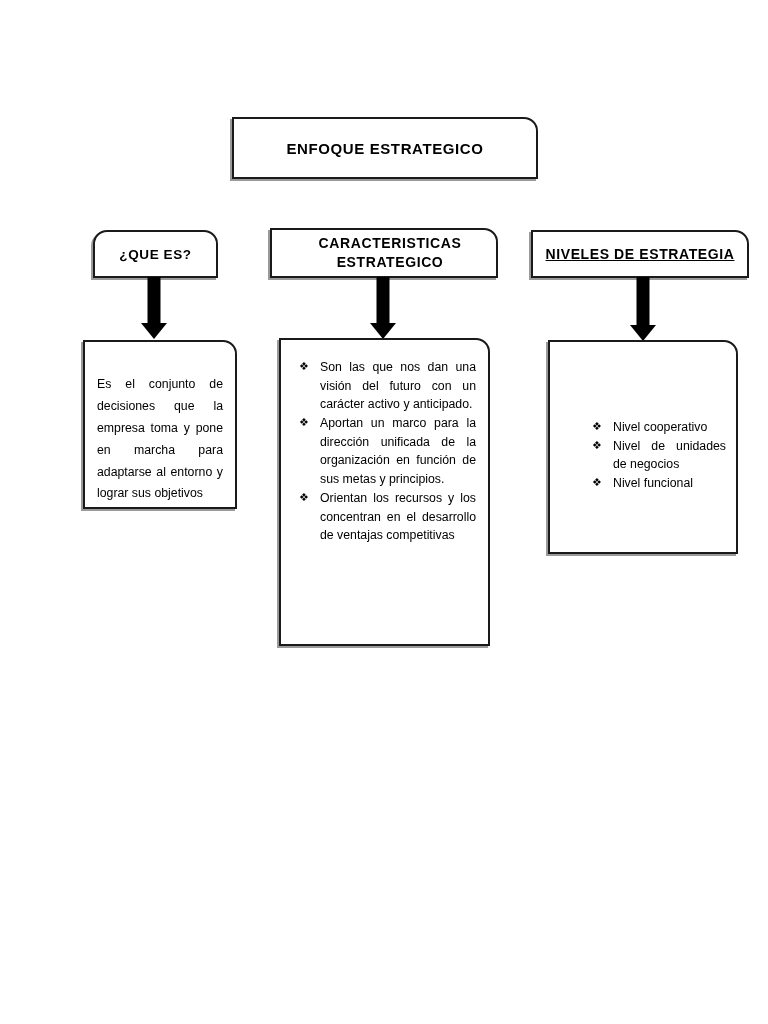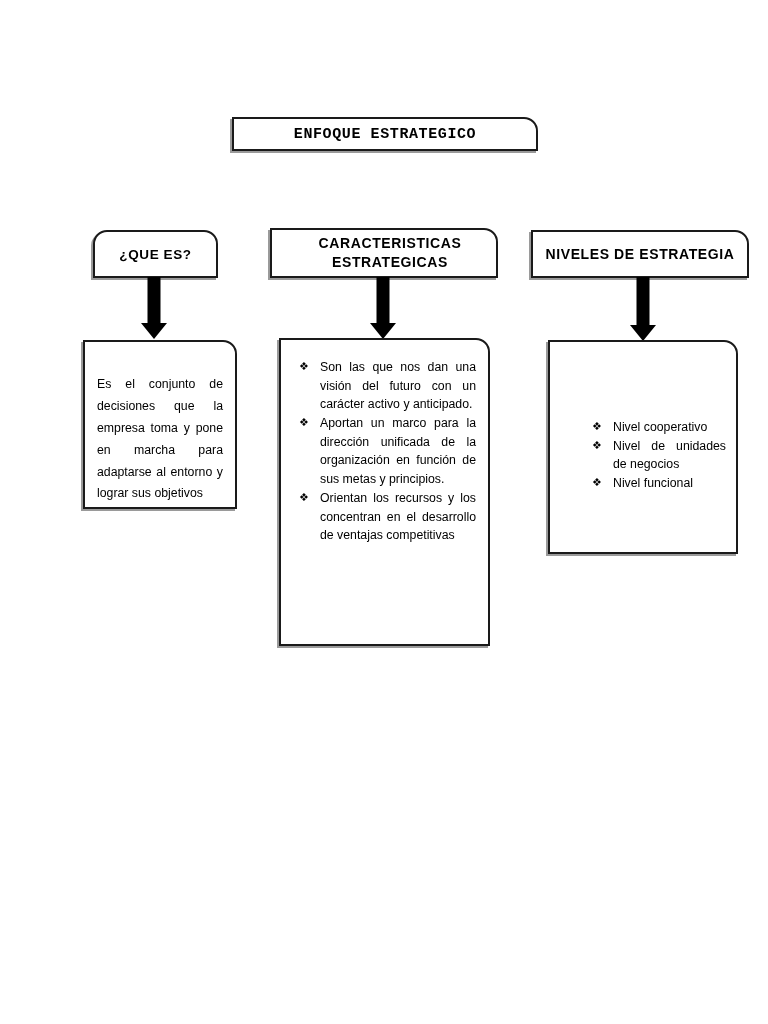--- a/index.html
+++ b/index.html
@@ -43,38 +43,38 @@
     font-weight: bold;
     letter-spacing: 0.6px;
   }
 
   
   .round-tr { border-top-right-radius: 14px; }
   .round-tl { border-top-left-radius: 14px; }
 
   
   #node-title {
-    left: 232px; top: 117px; width: 306px; height: 34px; font-family: Liberation Mono, monospace;
+    left: 232px; top: 117px; width: 306px; height: 62px;
   }
   #node-title .inner { font-size: 15px; }
 
   #node-queesq {
     left: 93px; top: 230px; width: 125px; height: 48px;
   }
   #node-queesq .inner { font-size: 13.5px; text-align: center; }
 
   #node-caract {
     left: 270px; top: 228px; width: 228px; height: 50px; padding-left: 12px;
   }
   #node-caract .inner { font-size: 14px; line-height: 1.35; }
 
   #node-niveles {
     left: 531px; top: 230px; width: 218px; height: 48px;
   }
-  #node-niveles .inner { font-size: 14px; }
+  #node-niveles .inner { font-size: 14px; text-decoration: underline; }
 
   
   #node-quees-body {
     left: 83px; top: 340px; width: 154px; height: 169px;
   }
   #node-quees-body .inner {
     padding: 32px 12px 10px 12px;
     font-size: 12.3px;
     line-height: 1.78;
     text-align: justify;
@@ -162,21 +162,21 @@
   <div class="inner">ENFOQUE ESTRATEGICO</div>
 </div>
 
 <div class="node hdr round-tr round-tl" id="node-queesq">
   <div class="inner">¿QUE ES?</div>
 </div>
 
 <div class="node hdr round-tr" id="node-caract">
   <div class="inner">
     <div>CARACTERISTICAS</div>
-    <div>ESTRATEGICAS</div>
+    <div>ESTRATEGICO</div>
   </div>
 </div>
 
 <div class="node hdr round-tr" id="node-niveles">
   <div class="inner">NIVELES DE ESTRATEGIA</div>
 </div>
 
 <div class="arrow" id="arrow-quees">
   <div class="shaft"></div>
   <div class="head"></div>

